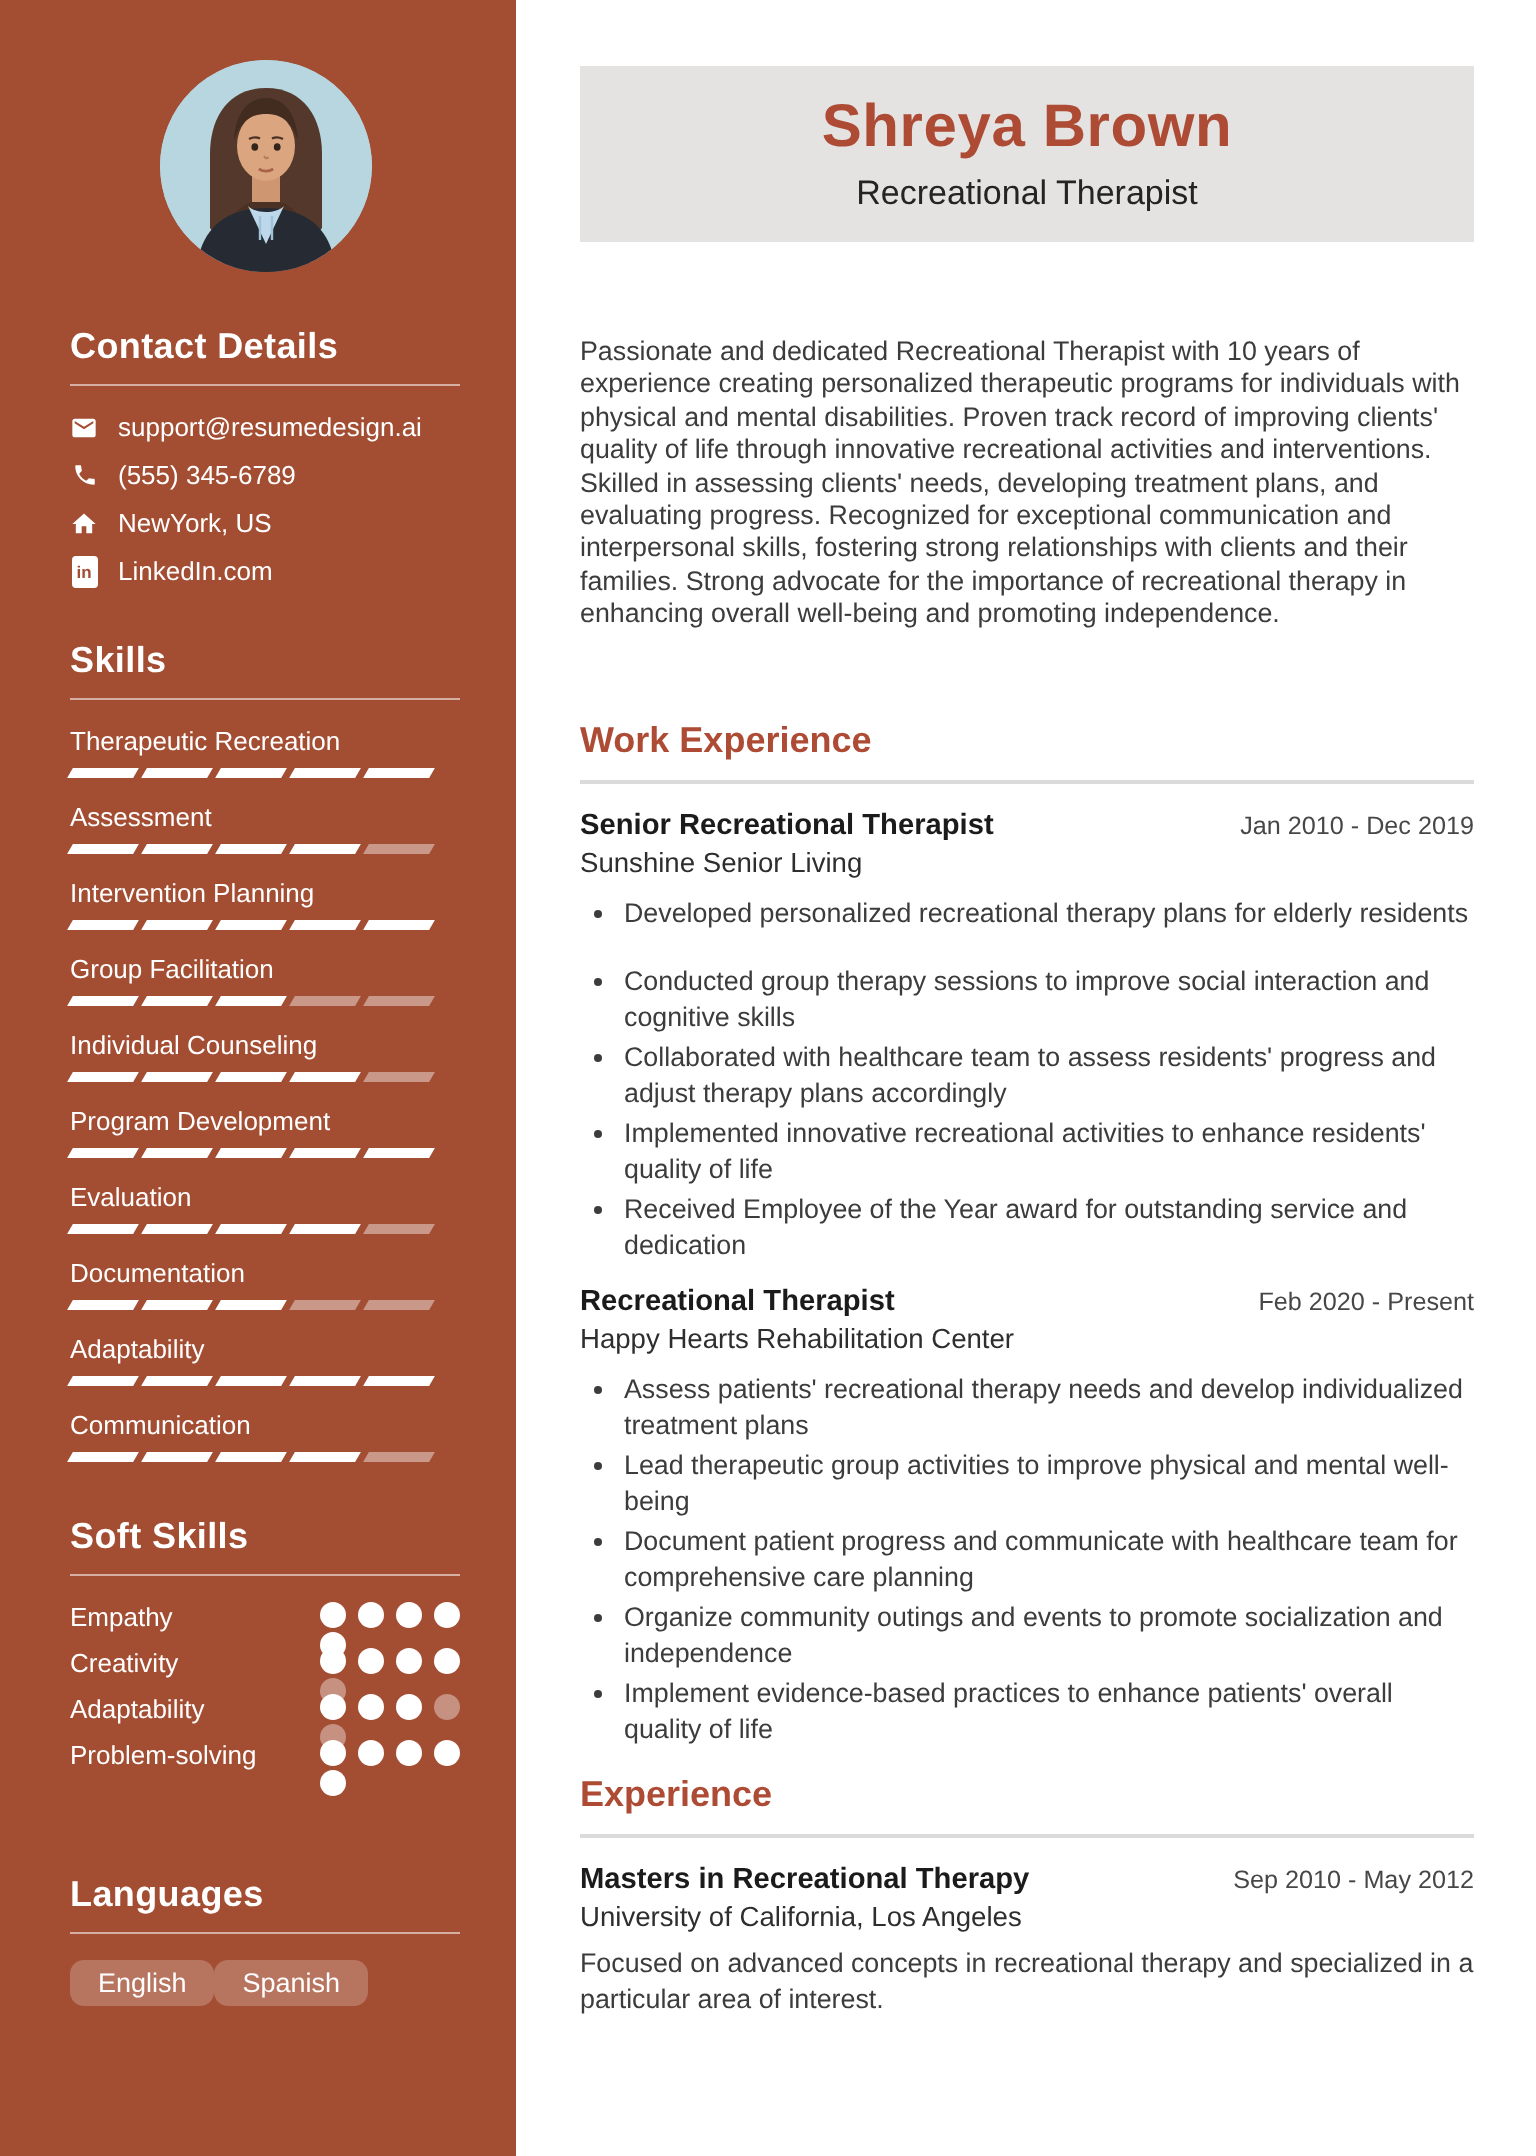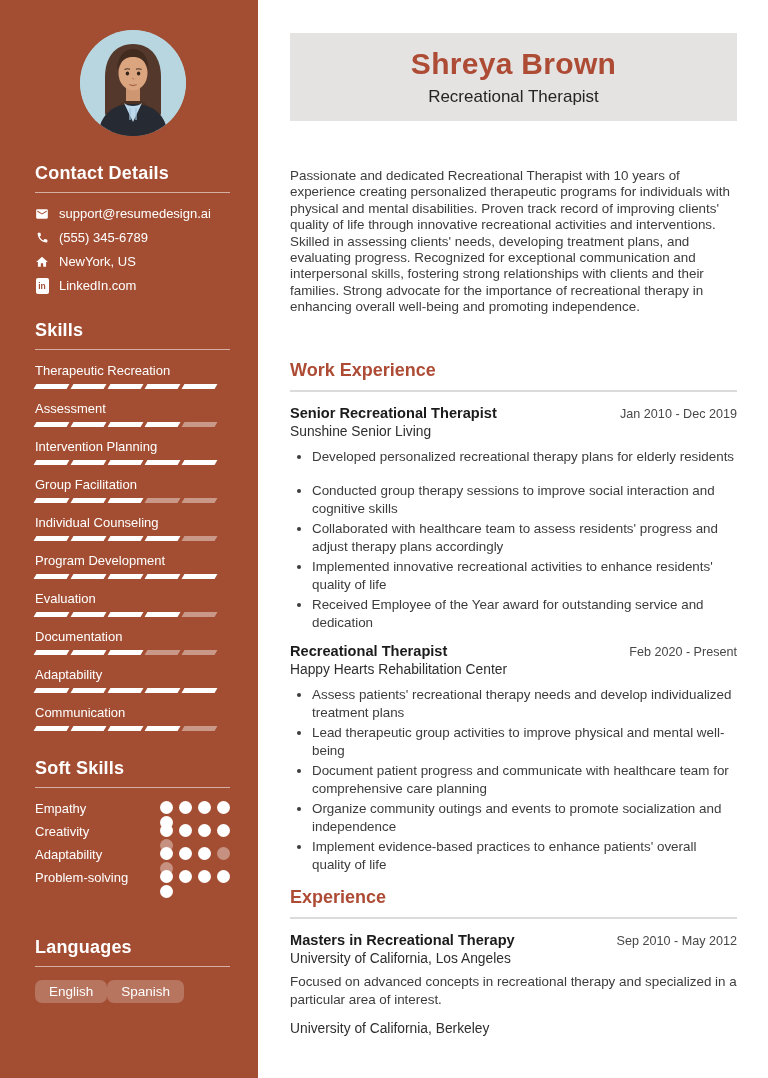--- a/index.html
+++ b/index.html
@@ -342,19 +342,18 @@
       <div class="edu-entry">
         <div class="entry-head">
           <span class="entry-title">Masters in Recreational Therapy</span>
           <span class="entry-date">Sep 2010 - May 2012</span>
         </div>
         <div class="entry-sub">University of California, Los Angeles</div>
         <p class="edu-desc">Focused on advanced concepts in recreational therapy and specialized in a particular area of interest.</p>
       </div>
 
       <div class="edu-entry">
-        <div class="entry-sub">University of California, Berkeley</div>
 
       </div>
     </section>
 
   </main>
 </div>
 
 </body></html>

